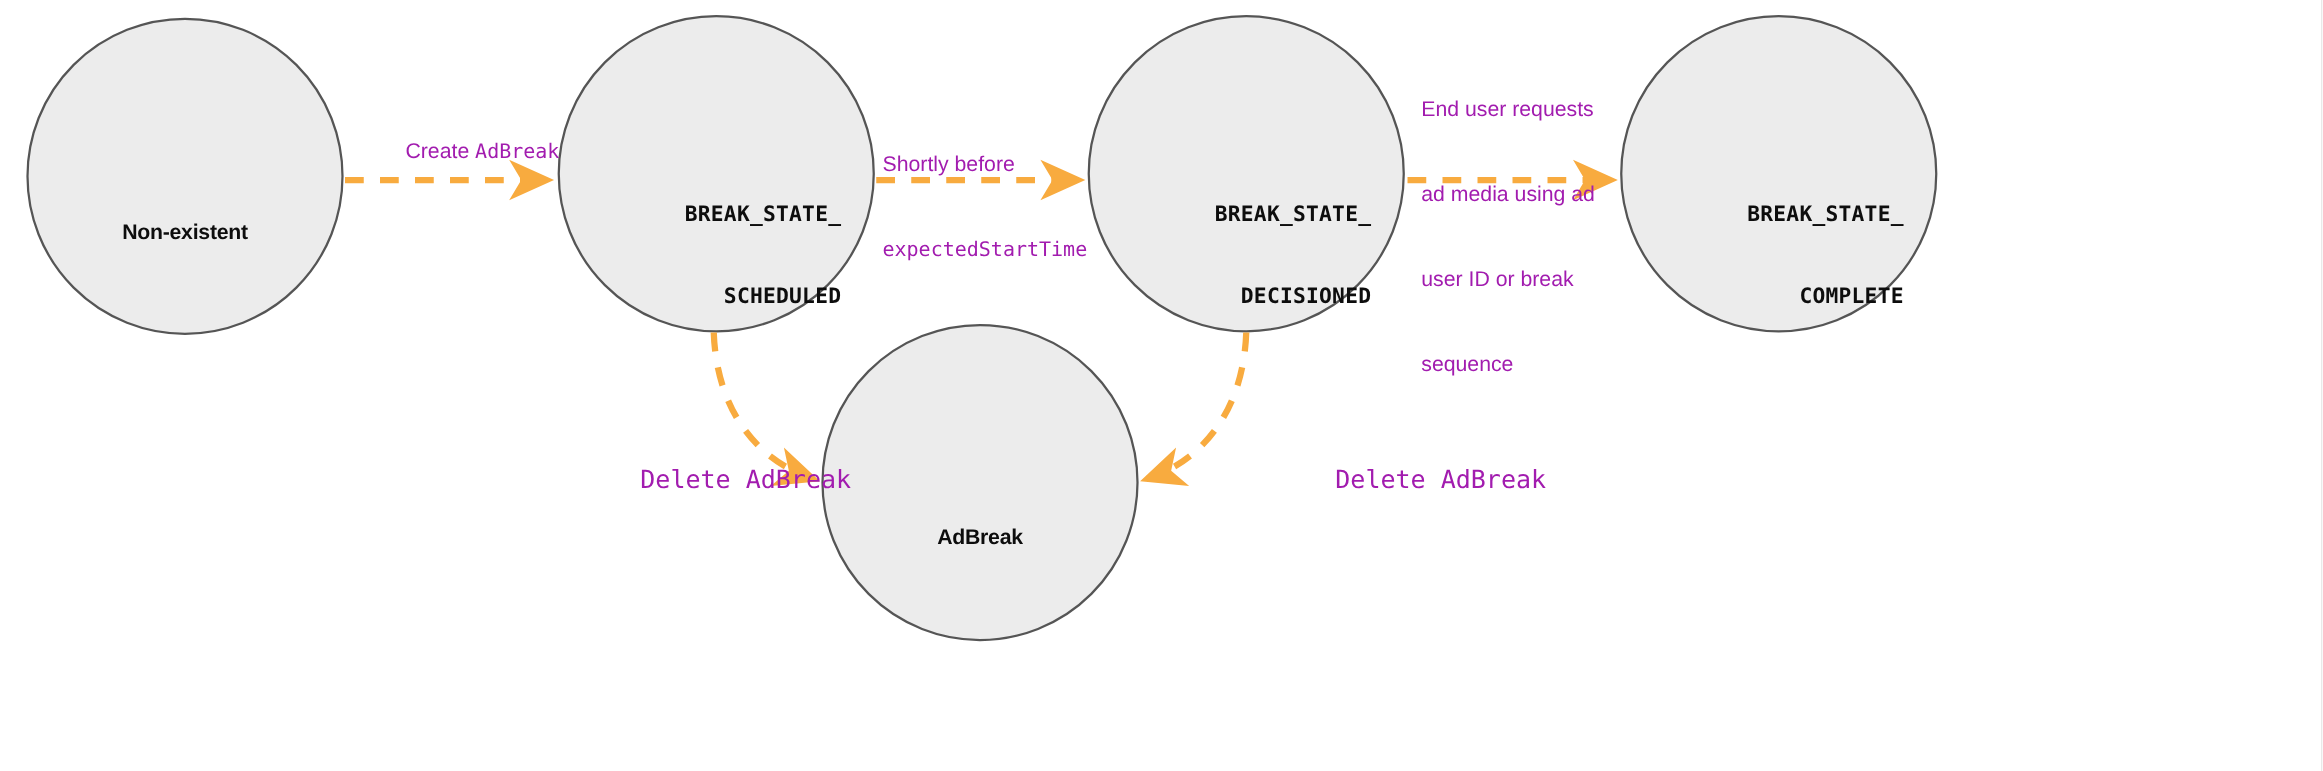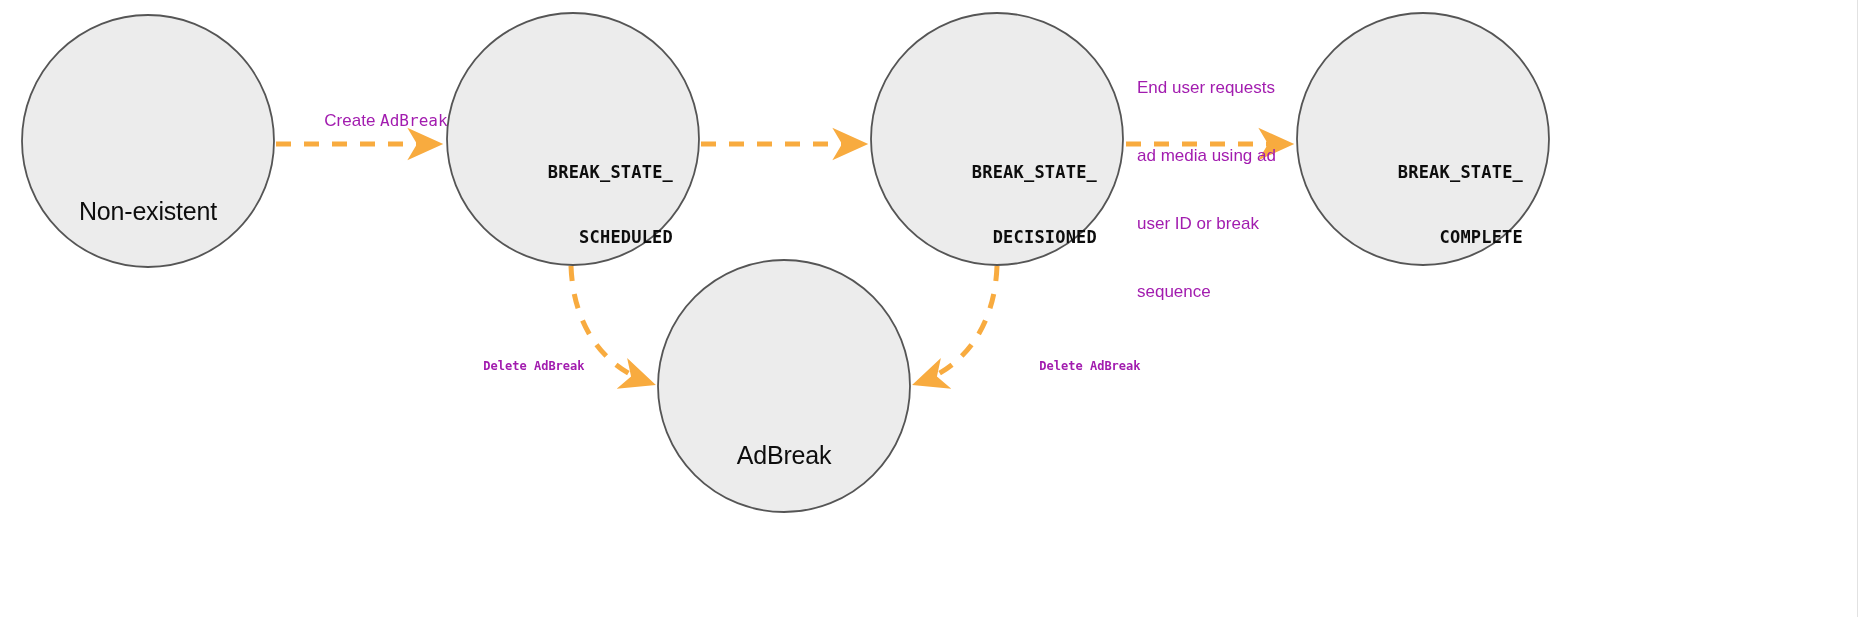--- a/index.html
+++ b/index.html
@@ -37,22 +37,22 @@
   }
   .node-label {
     position: absolute;
     text-align: center;
     line-height: 1.28;
     color: #0d0d0d;
     white-space: pre;
   }
   .node-label.sans {
     font-family: "Liberation Sans", sans-serif;
-    font-weight: normal;
-    font-size: 25px;
+    font-weight: bold;
+    font-size: 17px;
     letter-spacing: -0.2px;
   }
   .node-label.mono {
     font-family: "DejaVu Sans Mono", "Liberation Mono", monospace;
     font-weight: bold;
     font-size: 17px;
     letter-spacing: 0.2px;
     text-align: right;
   }
   .edge-label {
@@ -61,22 +61,22 @@
     line-height: 1.33;
     white-space: pre;
   }
   .edge-label.sans {
     font-family: "Liberation Sans", sans-serif;
     font-weight: normal;
     font-size: 17px;
   }
   .edge-label.mono {
     font-family: "DejaVu Sans Mono", "Liberation Mono", monospace;
-    font-weight: bold;
-    font-size: 12px;
+    font-weight: normal;
+    font-size: 20px;
     text-align: center;
   }
   .edge-label .mono-seg {
     font-family: "DejaVu Sans Mono", "Liberation Mono", monospace;
     font-size: 16px;
   }
 </style>
 </head>
 <body>
 
@@ -148,20 +148,24 @@
     </div>
 
     <div class="node-label sans" style="left:684px; top:375px; width:200px;">
       <div>AdBreak</div>
     </div>
 
     <div class="edge-label sans" style="left:296px; top:87px;">
       <span>Create </span><span class="mono-seg">AdBreak</span>
     </div>
 
+    <div class="edge-label sans" style="left:706px; top:76px;">
+      <div>Shortly before</div>
+      <div class="mono-seg">expectedStartTime</div>
+    </div>
 
     <div class="edge-label sans" style="left:1137px; top:32px;">
       <div>End user requests</div>
       <div>ad media using ad</div>
       <div>user ID or break</div>
       <div>sequence</div>
     </div>
 
     <div class="edge-label mono" style="left:440px; top:343px;">
       <span>Delete AdBreak</span>

